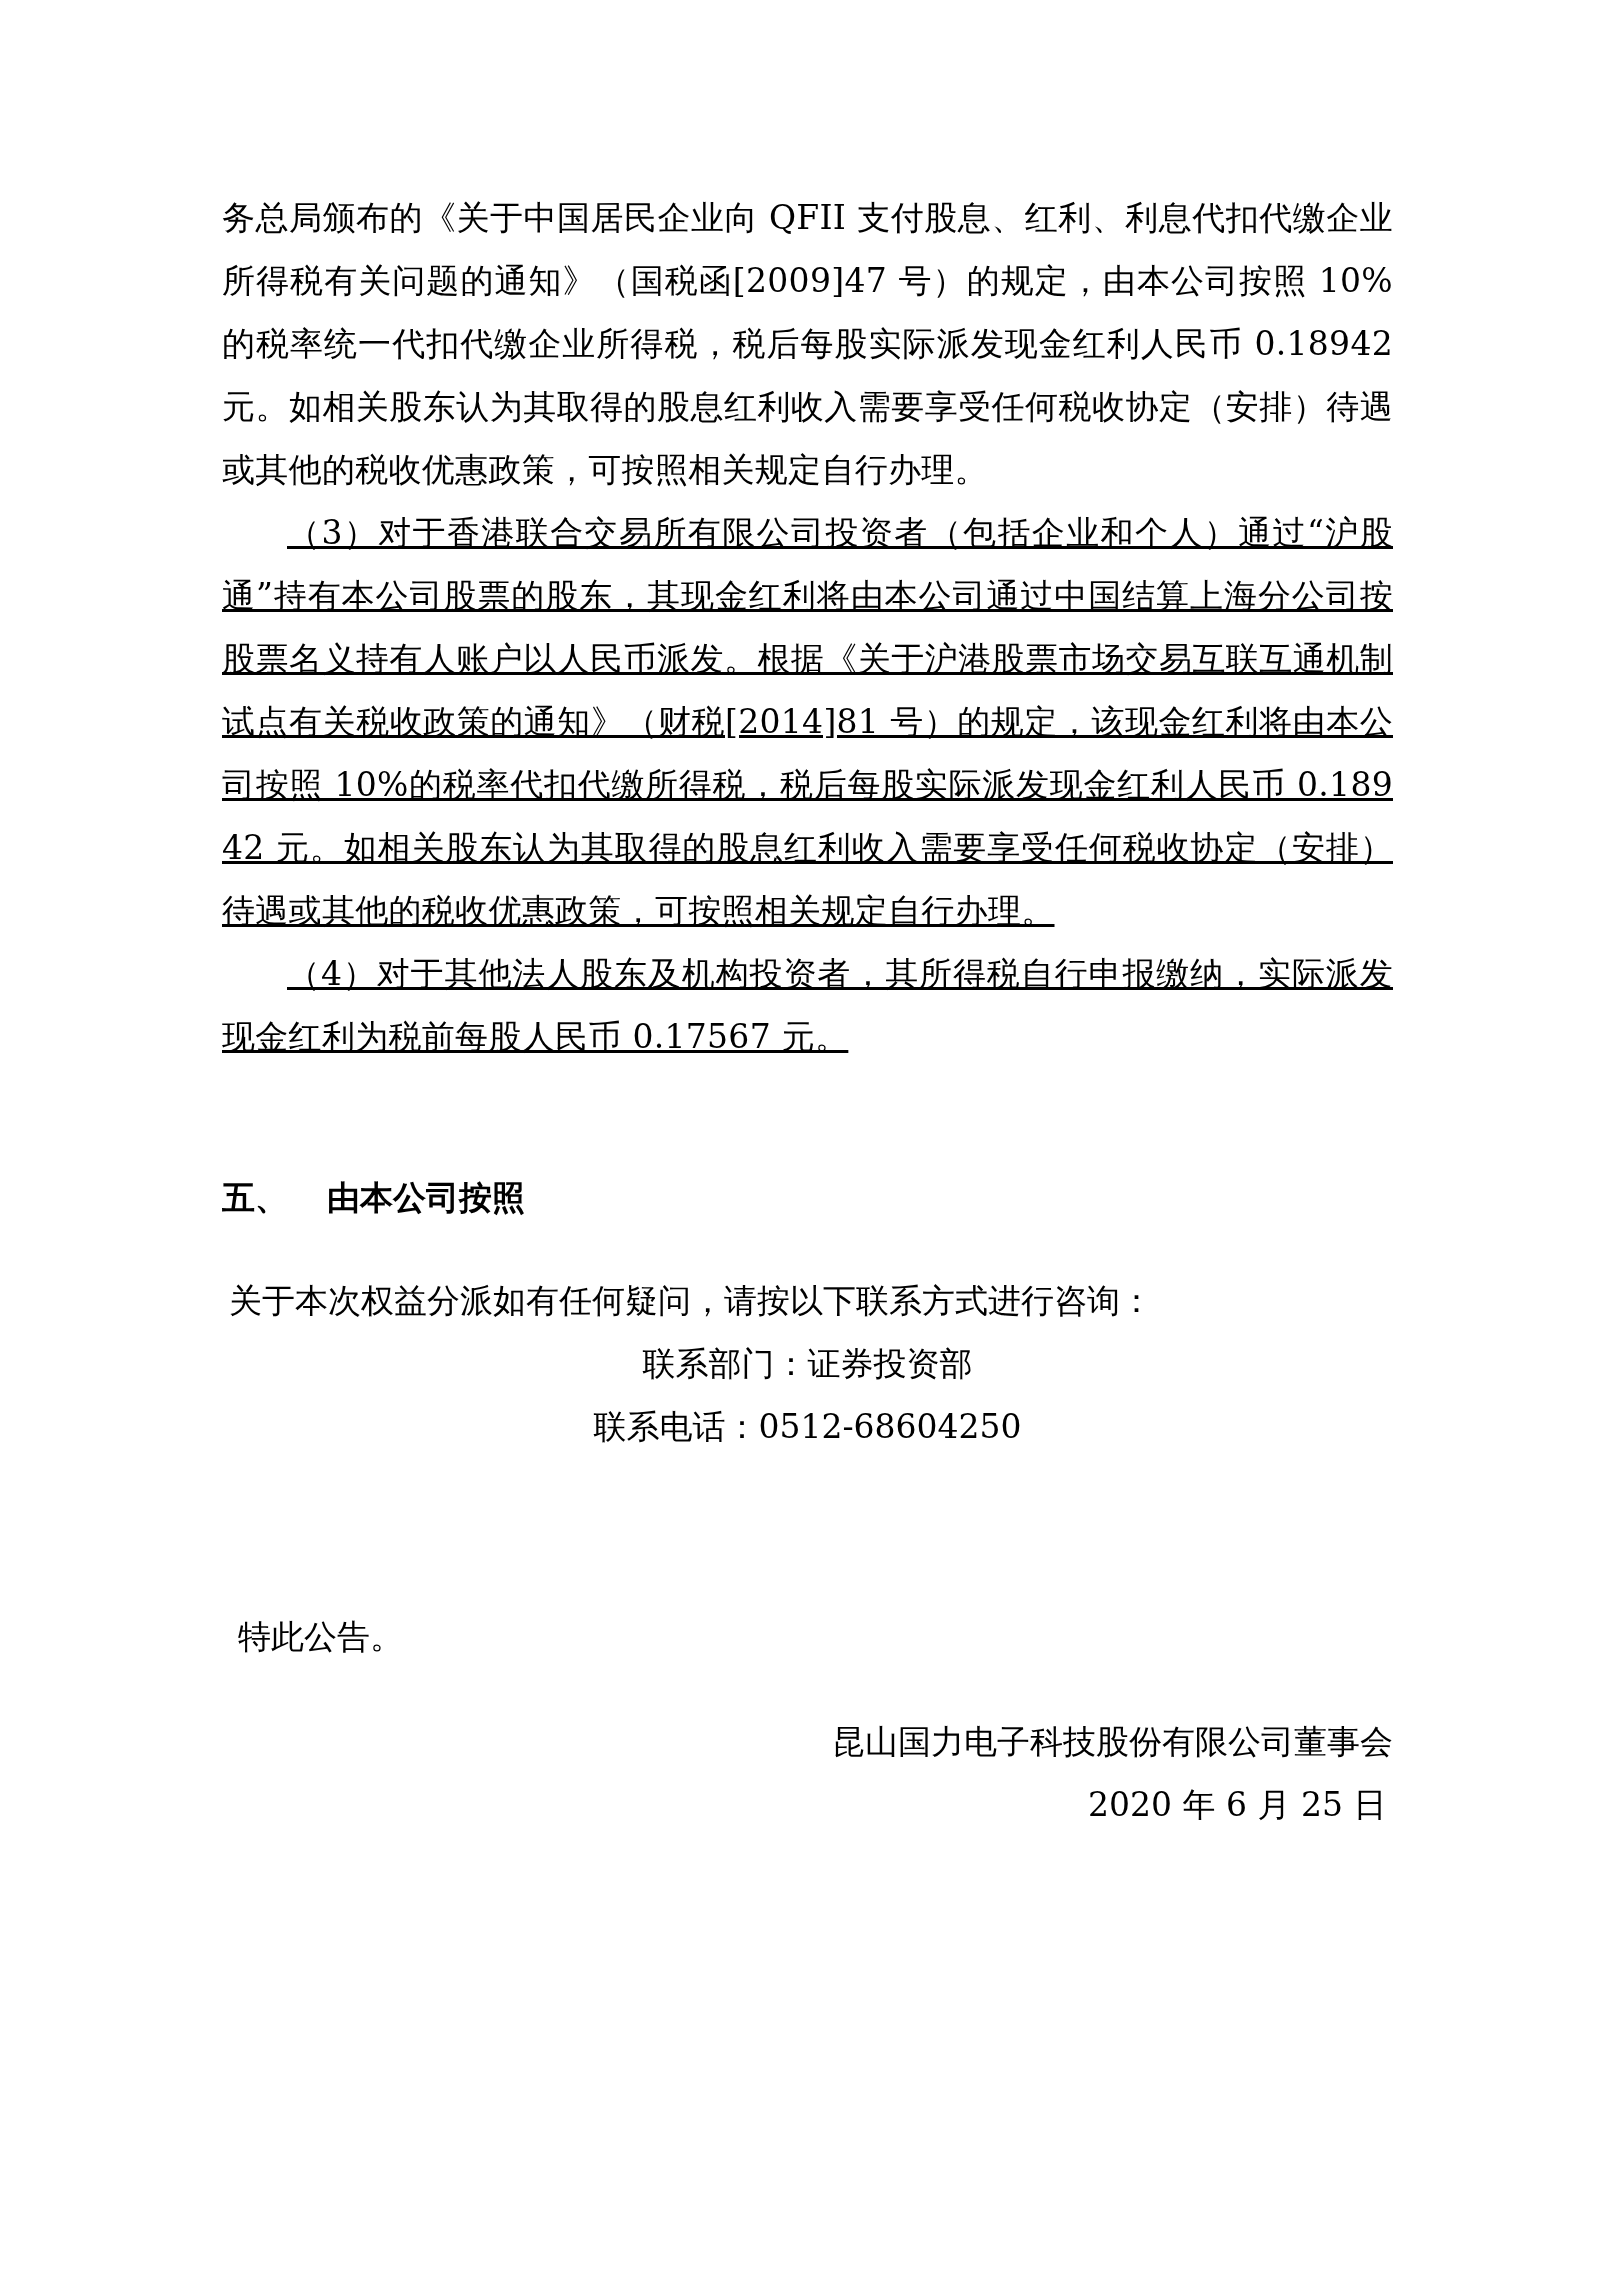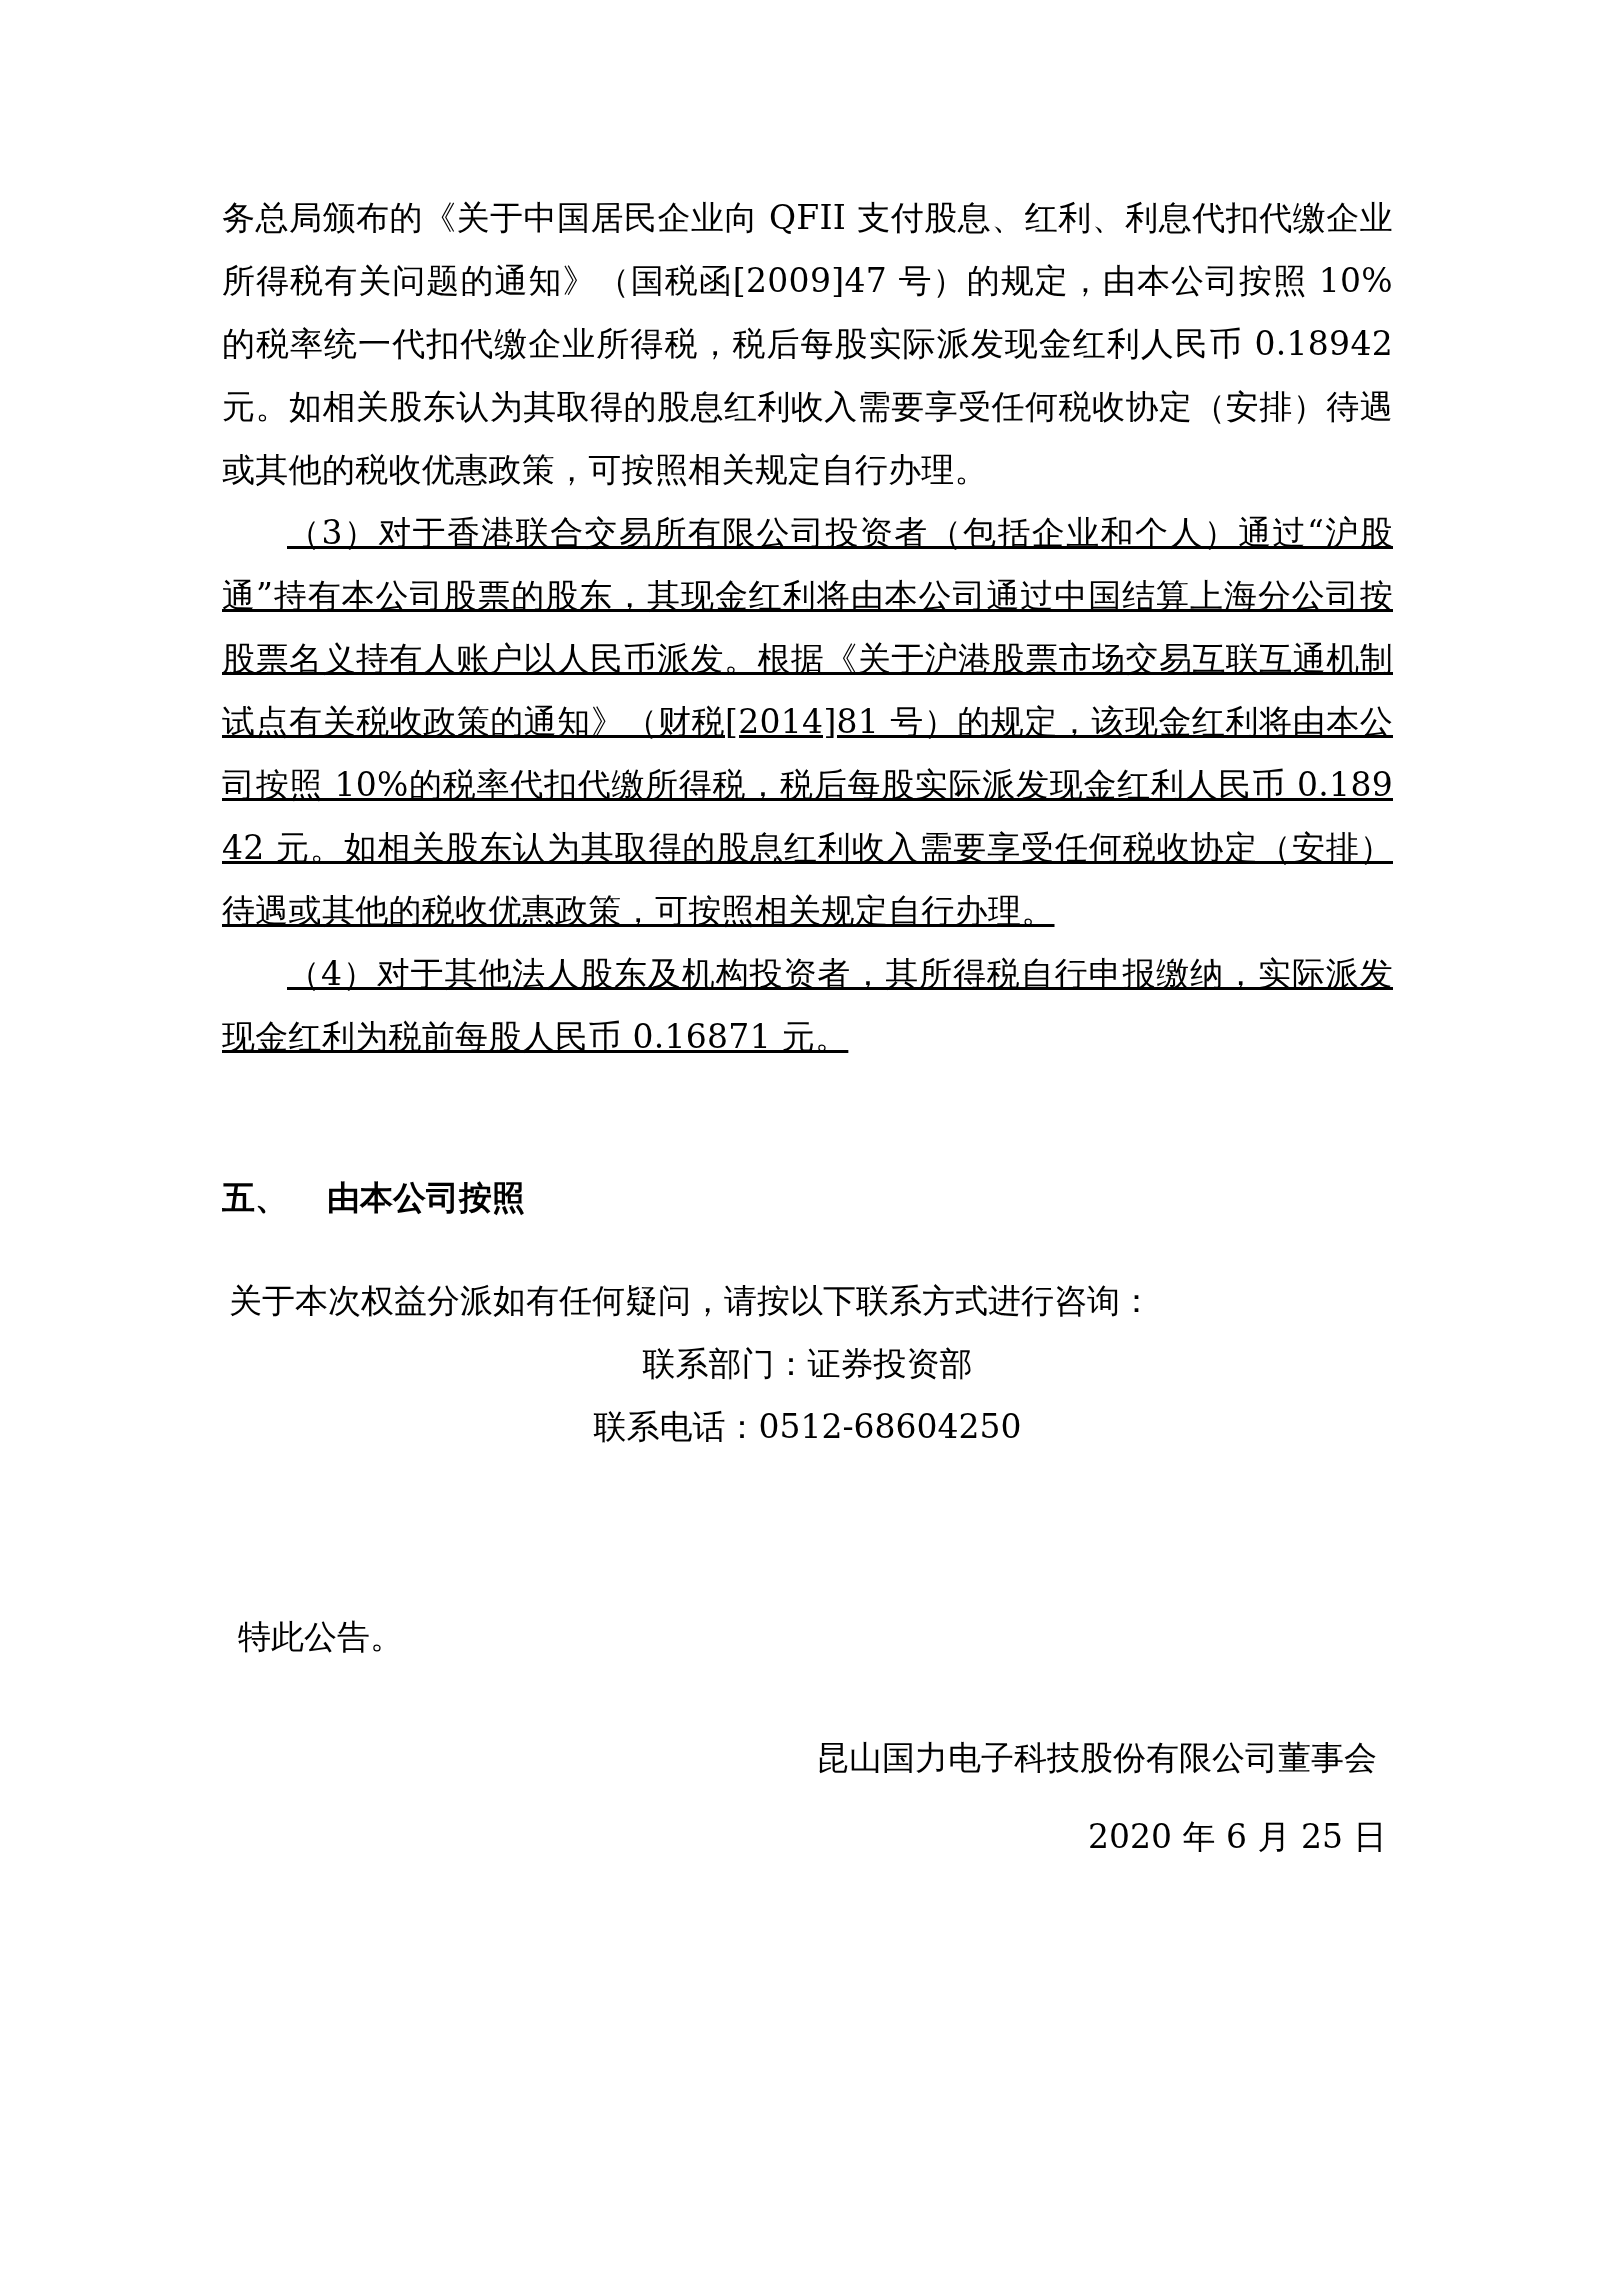--- a/index.html
+++ b/index.html
@@ -83,42 +83,42 @@
   
   .closing {
     font-size: 33px;
     line-height: 63px;
     margin: 16px;
     text-align: left;
   }
   .sign-line {
     font-size: 33px;
     line-height: 63px;
-    margin: 16px;
+    margin: 0;
     text-align: right;
   }
   .sign-date {
     font-size: 33px;
     line-height: 63px;
     margin: 0;
     text-align: right;
     padding-right: 6.5px;
   }
 </style>
 </head>
 <body>
 
 <div class="page">
   <div class="content">
 
     <p class="para cont">务总局颁布的《关于中国居民企业向 QFII 支付股息、红利、利息代扣代缴企业所得税有关问题的通知》（国税函[2009]47 号）的规定，由本公司按照 10%的税率统一代扣代缴企业所得税，税后每股实际派发现金红利人民币 0.18942 元。如相关股东认为其取得的股息红利收入需要享受任何税收协定（安排）待遇或其他的税收优惠政策，可按照相关规定自行办理。</p>
 
     <p class="para indent">（3）对于香港联合交易所有限公司投资者（包括企业和个人）通过“沪股通”持有本公司股票的股东，其现金红利将由本公司通过中国结算上海分公司按股票名义持有人账户以人民币派发。根据《关于沪港股票市场交易互联互通机制试点有关税收政策的通知》（财税[2014]81 号）的规定，该现金红利将由本公司按照 10%的税率代扣代缴所得税，税后每股实际派发现金红利人民币 0.18942 元。如相关股东认为其取得的股息红利收入需要享受任何税收协定（安排）待遇或其他的税收优惠政策，可按照相关规定自行办理。</p>
 
-    <p class="para indent">（4）对于其他法人股东及机构投资者，其所得税自行申报缴纳，实际派发现金红利为税前每股人民币 0.16871 元。</p>
+    <p class="para indent">（4）对于其他法人股东及机构投资者，其所得税自行申报缴纳，实际派发现金红利为税前每股人民币 0.17567 元。</p>
 
     <div class="sp-before-heading"></div>
 
     <div class="section-heading">
       <span class="num">五、</span>
       <span>由本公司按照</span>
     </div>
 
     <div class="sp-after-heading"></div>
 

